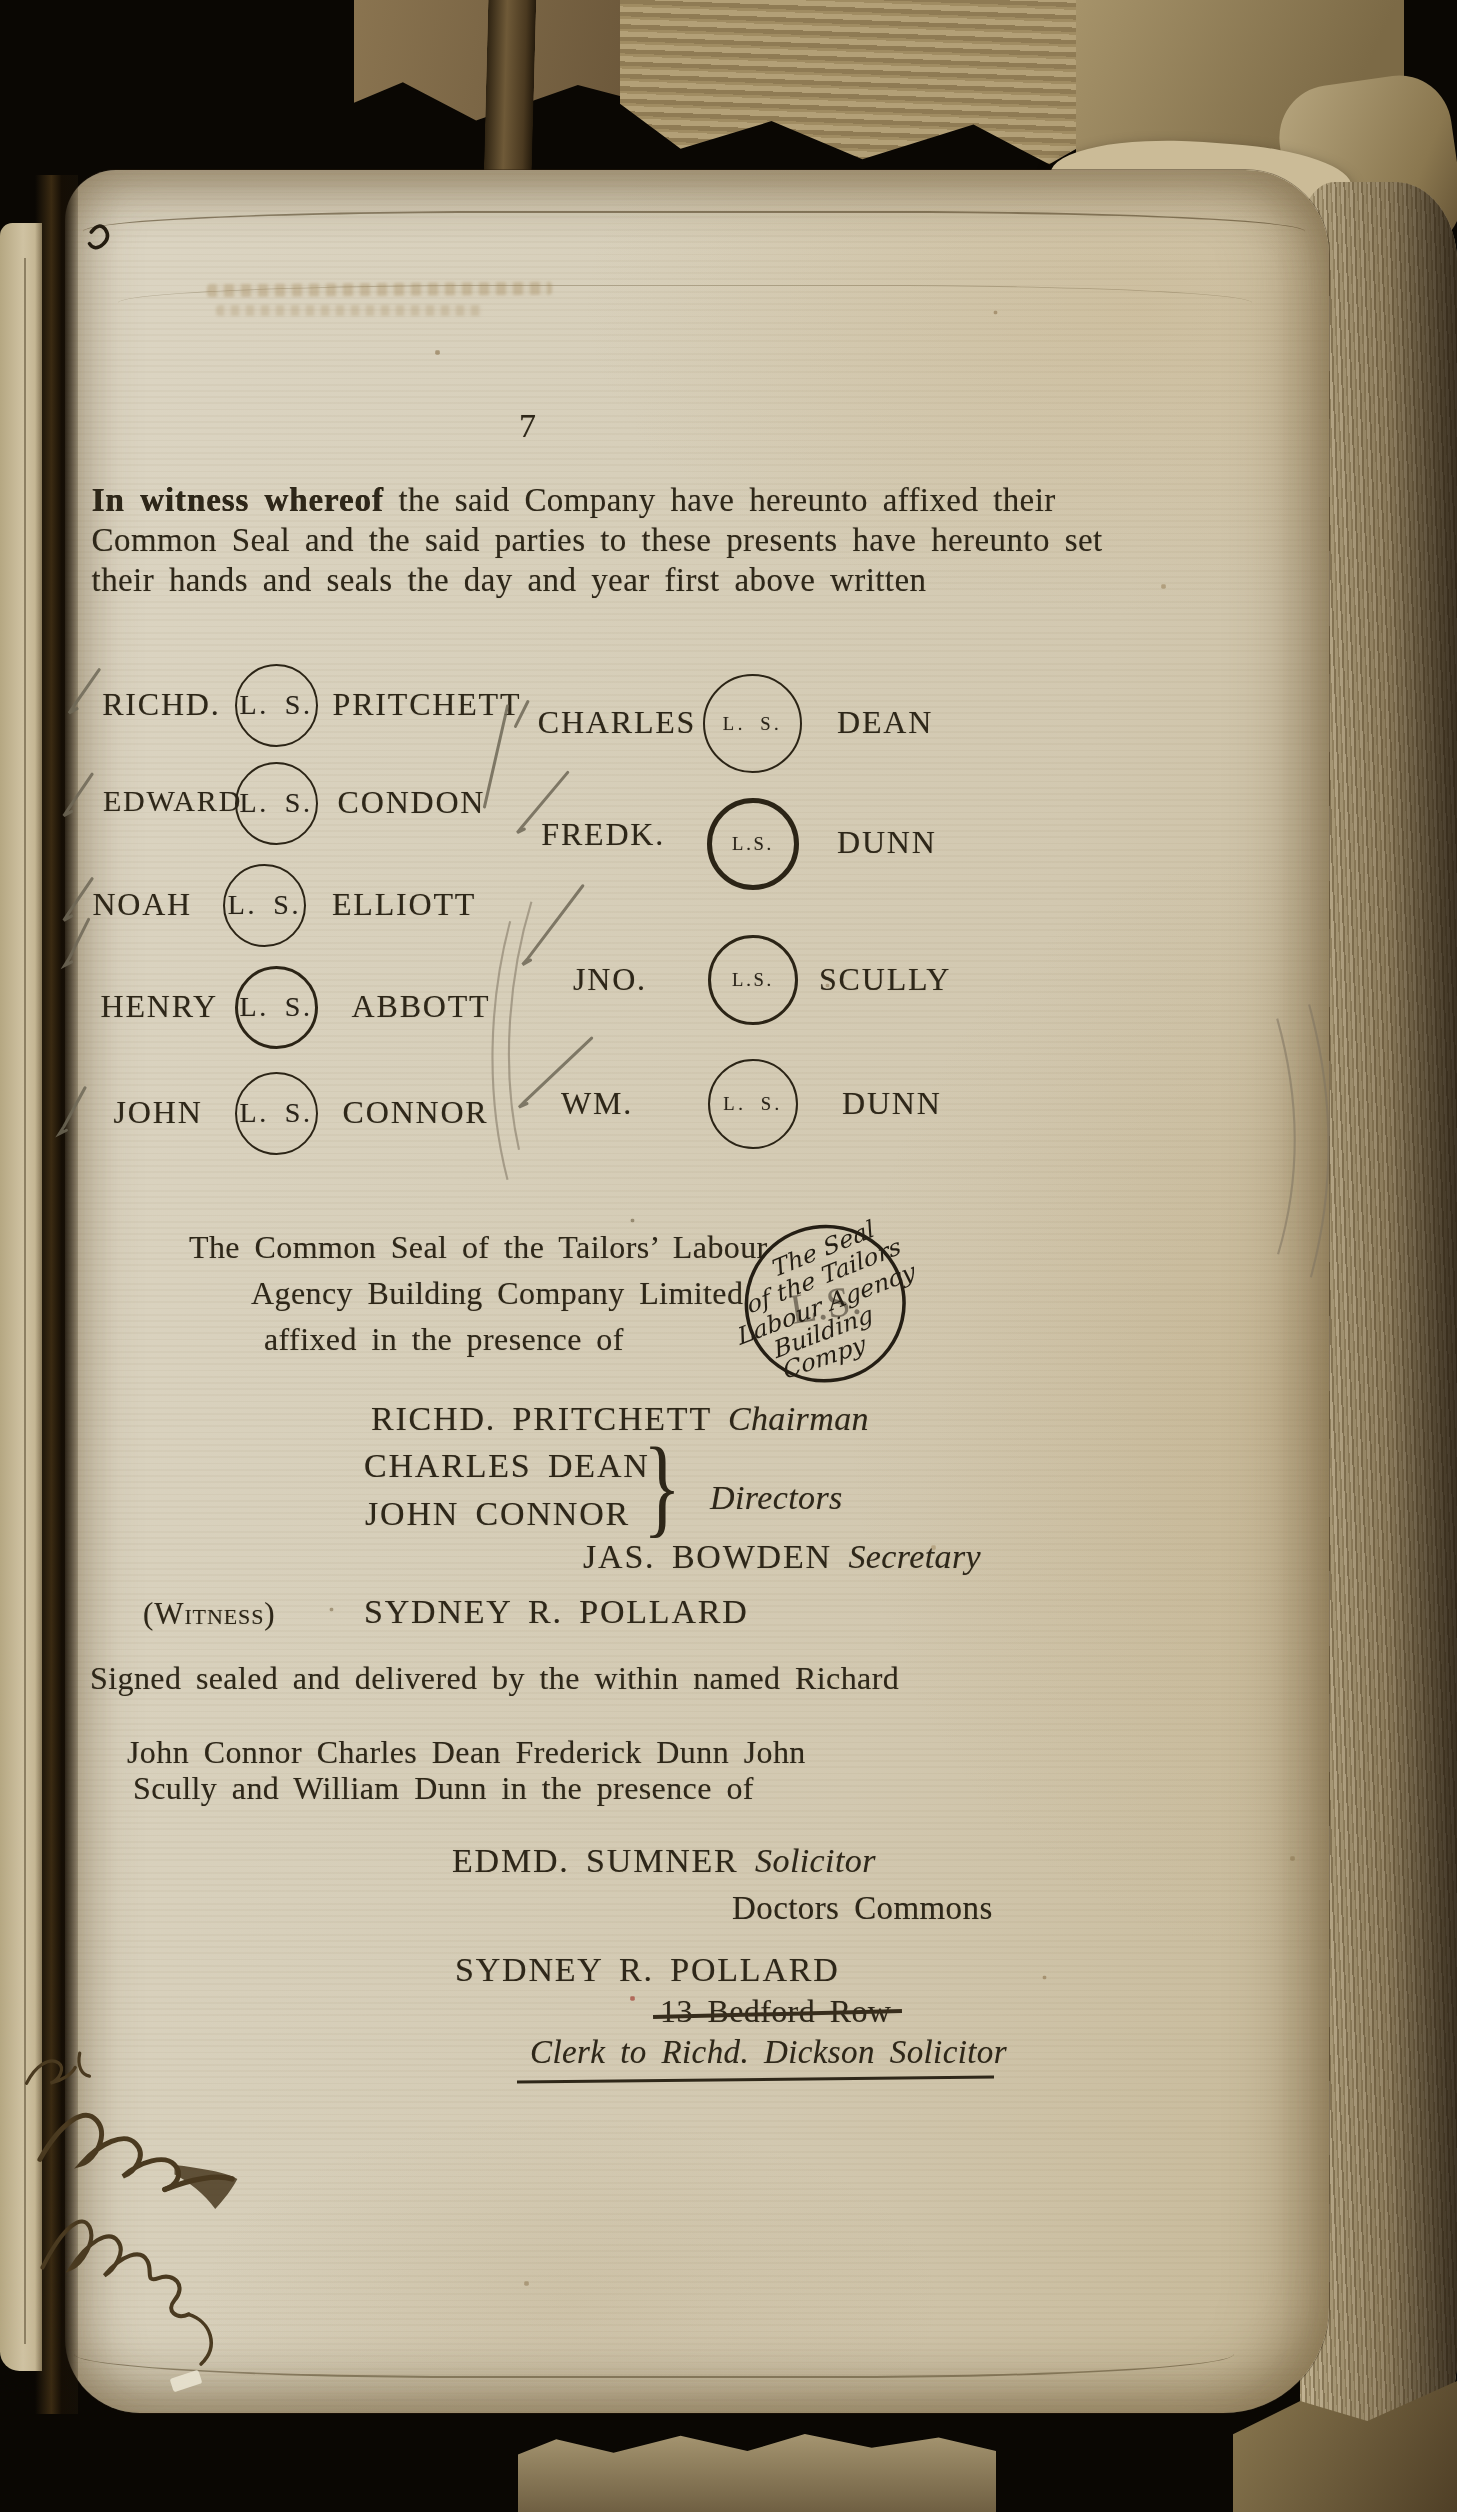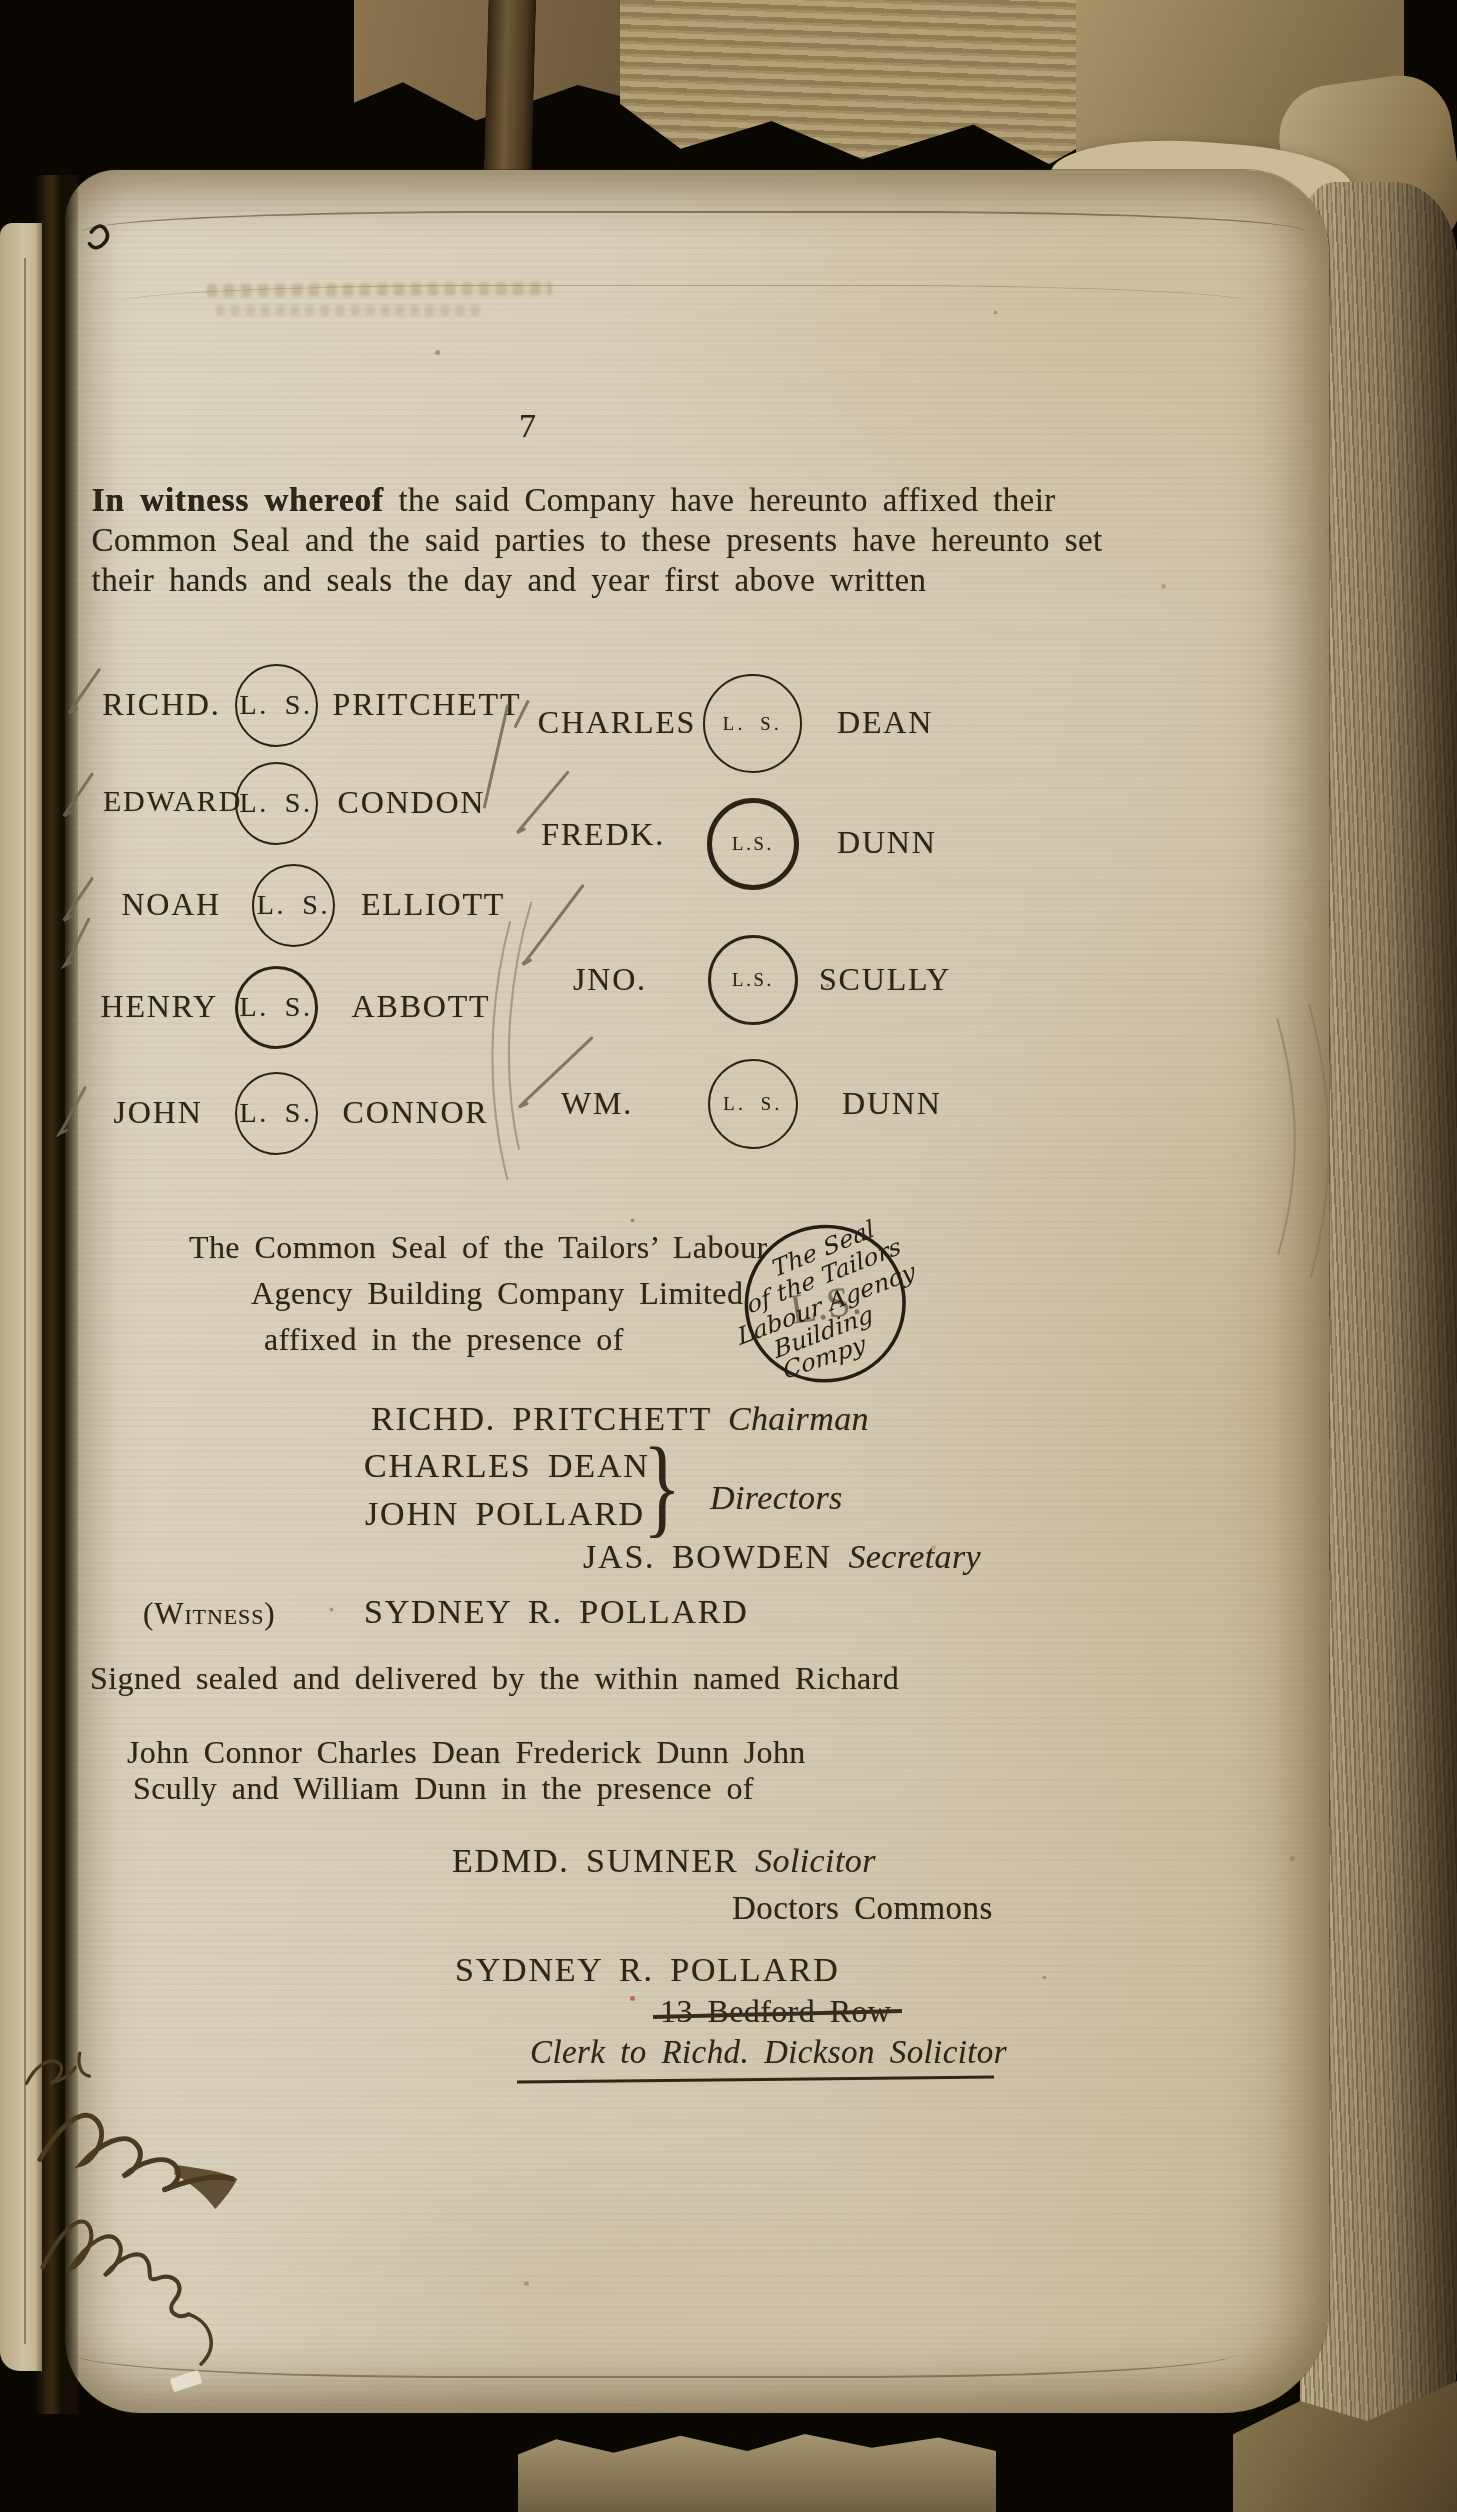--- a/index.html
+++ b/index.html
@@ -135,21 +135,21 @@
         </span>
       <span class="t caps" style="left:241px;top:23px;">PRITCHETT</span>
     </div>
     <div class="sealrow" style="left:26.6px;top:591px;width:461px;height:85px;">
       <span class="t caps" style="left:4.4px;top:23px;font-size:30px;margin-left:7px;">EDWARD</span>
       <span class="seal-circle" style="left:143px;top:0.9px;width:83px;height:83px;">
           <span class="t seal-ls" style="position:static;font-size:28px;">L. S.</span>
         </span>
       <span class="t caps" style="left:246px;top:23px;">CONDON</span>
     </div>
-    <div class="sealrow" style="left:44px;top:693px;width:461px;height:85px;">
+    <div class="sealrow" style="left:15px;top:693px;width:461px;height:85px;">
       <span class="t caps" style="left:12.4px;top:23px;">NOAH</span>
       <span class="seal-circle" style="left:143px;top:0.9px;width:83px;height:83px;">
           <span class="t seal-ls" style="position:static;font-size:28px;">L. S.</span>
         </span>
       <span class="t caps" style="left:252px;top:23px;">ELLIOTT</span>
     </div>
     <div class="sealrow" style="left:26.6px;top:795px;width:461px;height:85px;">
       <span class="t caps" style="left:8.9px;top:23px;">HENRY</span>
       <span class="seal-circle" style="left:143px;top:0.9px;width:83px;height:83px;border-width:3.1px;">
           <span class="t seal-ls" style="position:static;font-size:28px;">L. S.</span>
@@ -209,21 +209,21 @@
           <text x="116" y="166" transform="rotate(-10 103 166)">Compy</text>
         </g>
       </g>
     </svg>
 
     <div class="t caps" style="left:306px;top:1230px;font-size:34px;">
       <span>RICHD.  PRITCHETT</span>
       <span class="it" style="letter-spacing:0.4px;font-size:34px;text-transform:none;">Chairman</span>
     </div>
     <div class="t caps" style="left:299px;top:1277px;font-size:34px;">CHARLES  DEAN</div>
-    <div class="t caps" style="left:300px;top:1325px;font-size:34px;">JOHN  POLLARD</div>
+    <div class="t caps" style="left:300px;top:1325px;font-size:34px;">JOHN  CONNOR</div>
     <div class="brace" style="left:578px;top:1274px;">}</div>
     <div class="t it" style="left:645px;top:1309px;font-size:34px;">Directors</div>
     <div class="t caps" style="left:518px;top:1368px;font-size:34px;">
       <span>JAS.  BOWDEN</span>
       <span class="it" style="letter-spacing:0.4px;">Secretary</span>
     </div>
     <div class="t smallcaps" style="left:78px;top:1426px;font-size:31px;">(Witness)</div>
     <div class="t caps" style="left:299px;top:1423px;font-size:34px;">SYDNEY  R.  POLLARD</div>
 
     <div class="t" style="left:25px;top:1490px;font-size:32px;">Signed sealed and delivered by the within  named Richard</div>

